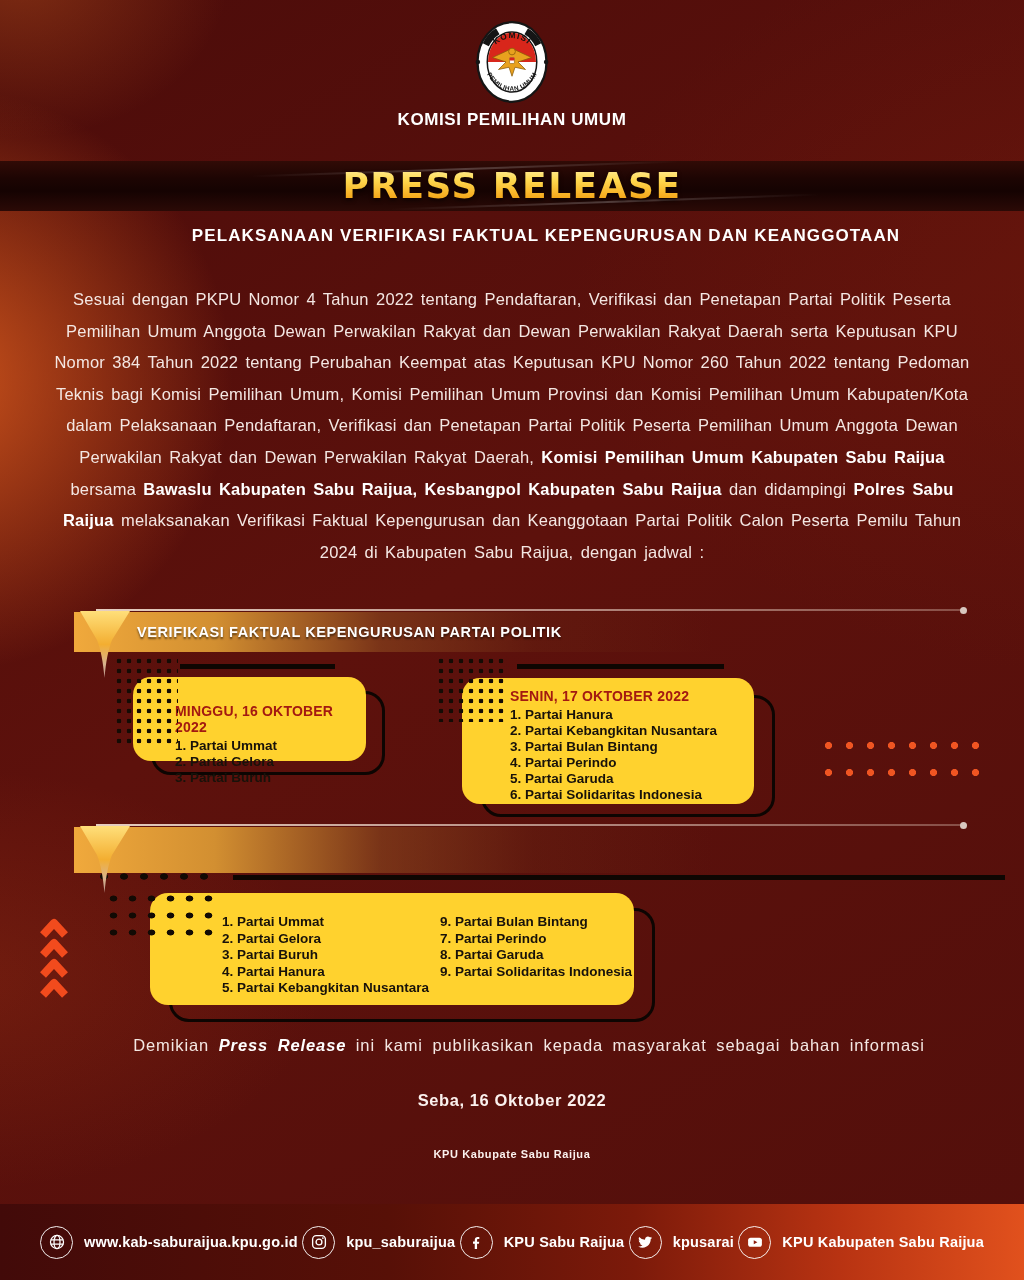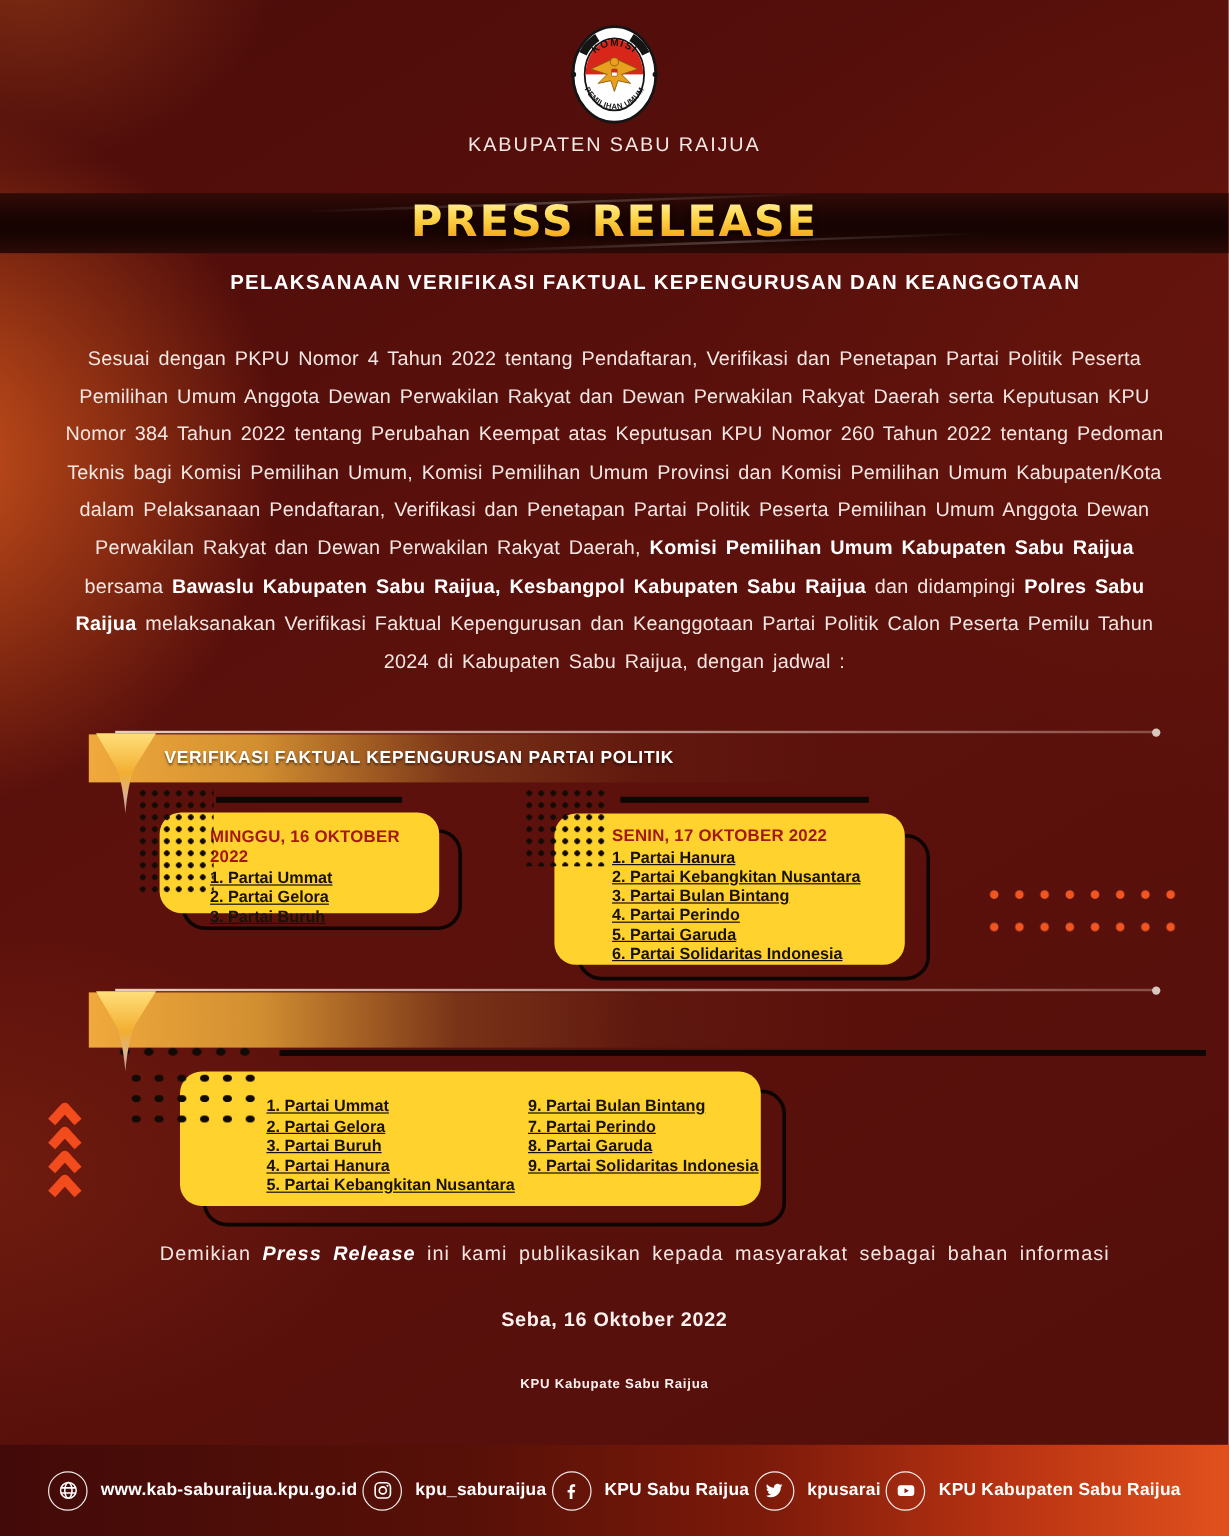--- a/index.html
+++ b/index.html
@@ -69,28 +69,28 @@
   .bline{position:absolute;height:5px;background:#0e0602;z-index:1;}
   .b1{left:180px;top:664px;width:155px;}
   .b2{left:517px;top:664px;width:207px;}
   .b3{left:233px;top:875px;width:772px;}
   .orange-dots{position:absolute;left:818px;top:732px;width:166px;height:54px;z-index:1;
     background-image:radial-gradient(circle,#f05522 3.2px,transparent 3.9px);background-size:21px 27px;}
   .chevrons{position:absolute;left:38px;top:918px;width:32px;height:92px;z-index:1;}
   
   .card{position:absolute;background:#ffd22e;border-radius:18px;z-index:4;color:#18120a;box-sizing:border-box;}
   .card-outline{position:absolute;border:3.5px solid #0d0502;border-radius:20px;z-index:2;}
-  .c1{left:133px;top:677px;width:233px;height:84px;padding:12px 8px 0 42px;}
+  .c1{left:133px;top:677px;width:233px;height:84px;padding:26px 8px 0 42px;}
   .o1{left:151px;top:691px;width:228px;height:78px;}
   .c2{left:462px;top:678px;width:292px;height:126px;padding:10px 8px 0 48px;}
   .o2{left:481px;top:695px;width:288px;height:116px;}
   .c3{left:150px;top:893px;width:484px;height:112px;}
   .o3{left:169px;top:908px;width:480px;height:108px;}
   .card-date{font-size:14px;font-weight:800;color:#a31911;letter-spacing:.2px;margin-bottom:3px;}
-  .party{font-size:13.5px;font-weight:700;line-height:16px;text-decoration:underline;}
+  .party{font-size:13.5px;font-weight:700;line-height:16px;}
   .c3 .col{position:absolute;top:21px;}
   .c3 .party{line-height:16.5px;}
   .colL{left:72px;} .colR{left:290px;}
   
   .closing{position:absolute;left:57px;top:1036px;width:944px;margin:0;text-align:center;
     font-size:16.5px;color:#f4e7e3;letter-spacing:.9px;word-spacing:4px;}
   .place-date{position:absolute;left:0;top:1091px;width:100%;text-align:center;
     font-size:16.5px;font-weight:800;color:#fbf1ee;letter-spacing:.6px;}
   .signature{position:absolute;left:0;top:1148px;width:100%;text-align:center;
     font-size:11px;font-weight:800;color:#fbf1ee;letter-spacing:.6px;}
@@ -140,21 +140,21 @@
       <text font-size="11" font-weight="bold" fill="#111" letter-spacing="1.5" font-family="Liberation Sans, sans-serif">
         <textPath href="#topArc" startOffset="50%" text-anchor="middle">KOMISI</textPath>
       </text>
       <path id="botArc" d="M 22 58 A 39 47 0 0 0 98 58" fill="none"></path>
       <text font-size="8.5" font-weight="bold" fill="#111" letter-spacing=".6" font-family="Liberation Sans, sans-serif">
         <textPath href="#botArc" startOffset="50%" text-anchor="middle">PEMILIHAN UMUM</textPath>
       </text>
       <circle cx="14.5" cy="56" r="3" fill="#151515"></circle>
       <circle cx="105.5" cy="56" r="3" fill="#151515"></circle>
     </svg>
-    <div class="org2">KABUPATEN SABU RAIJUA</div>
+    <div class="org1">KOMISI PEMILIHAN UMUM</div>
   </div>
 
   <div class="band">
     <div class="streak s1"></div>
     <div class="streak s2"></div>
     <div class="press-title">PRESS RELEASE</div>
   </div>
 
   <div class="subject">
     <div>PELAKSANAAN VERIFIKASI FAKTUAL KEPENGURUSAN DAN KEANGGOTAAN</div>

